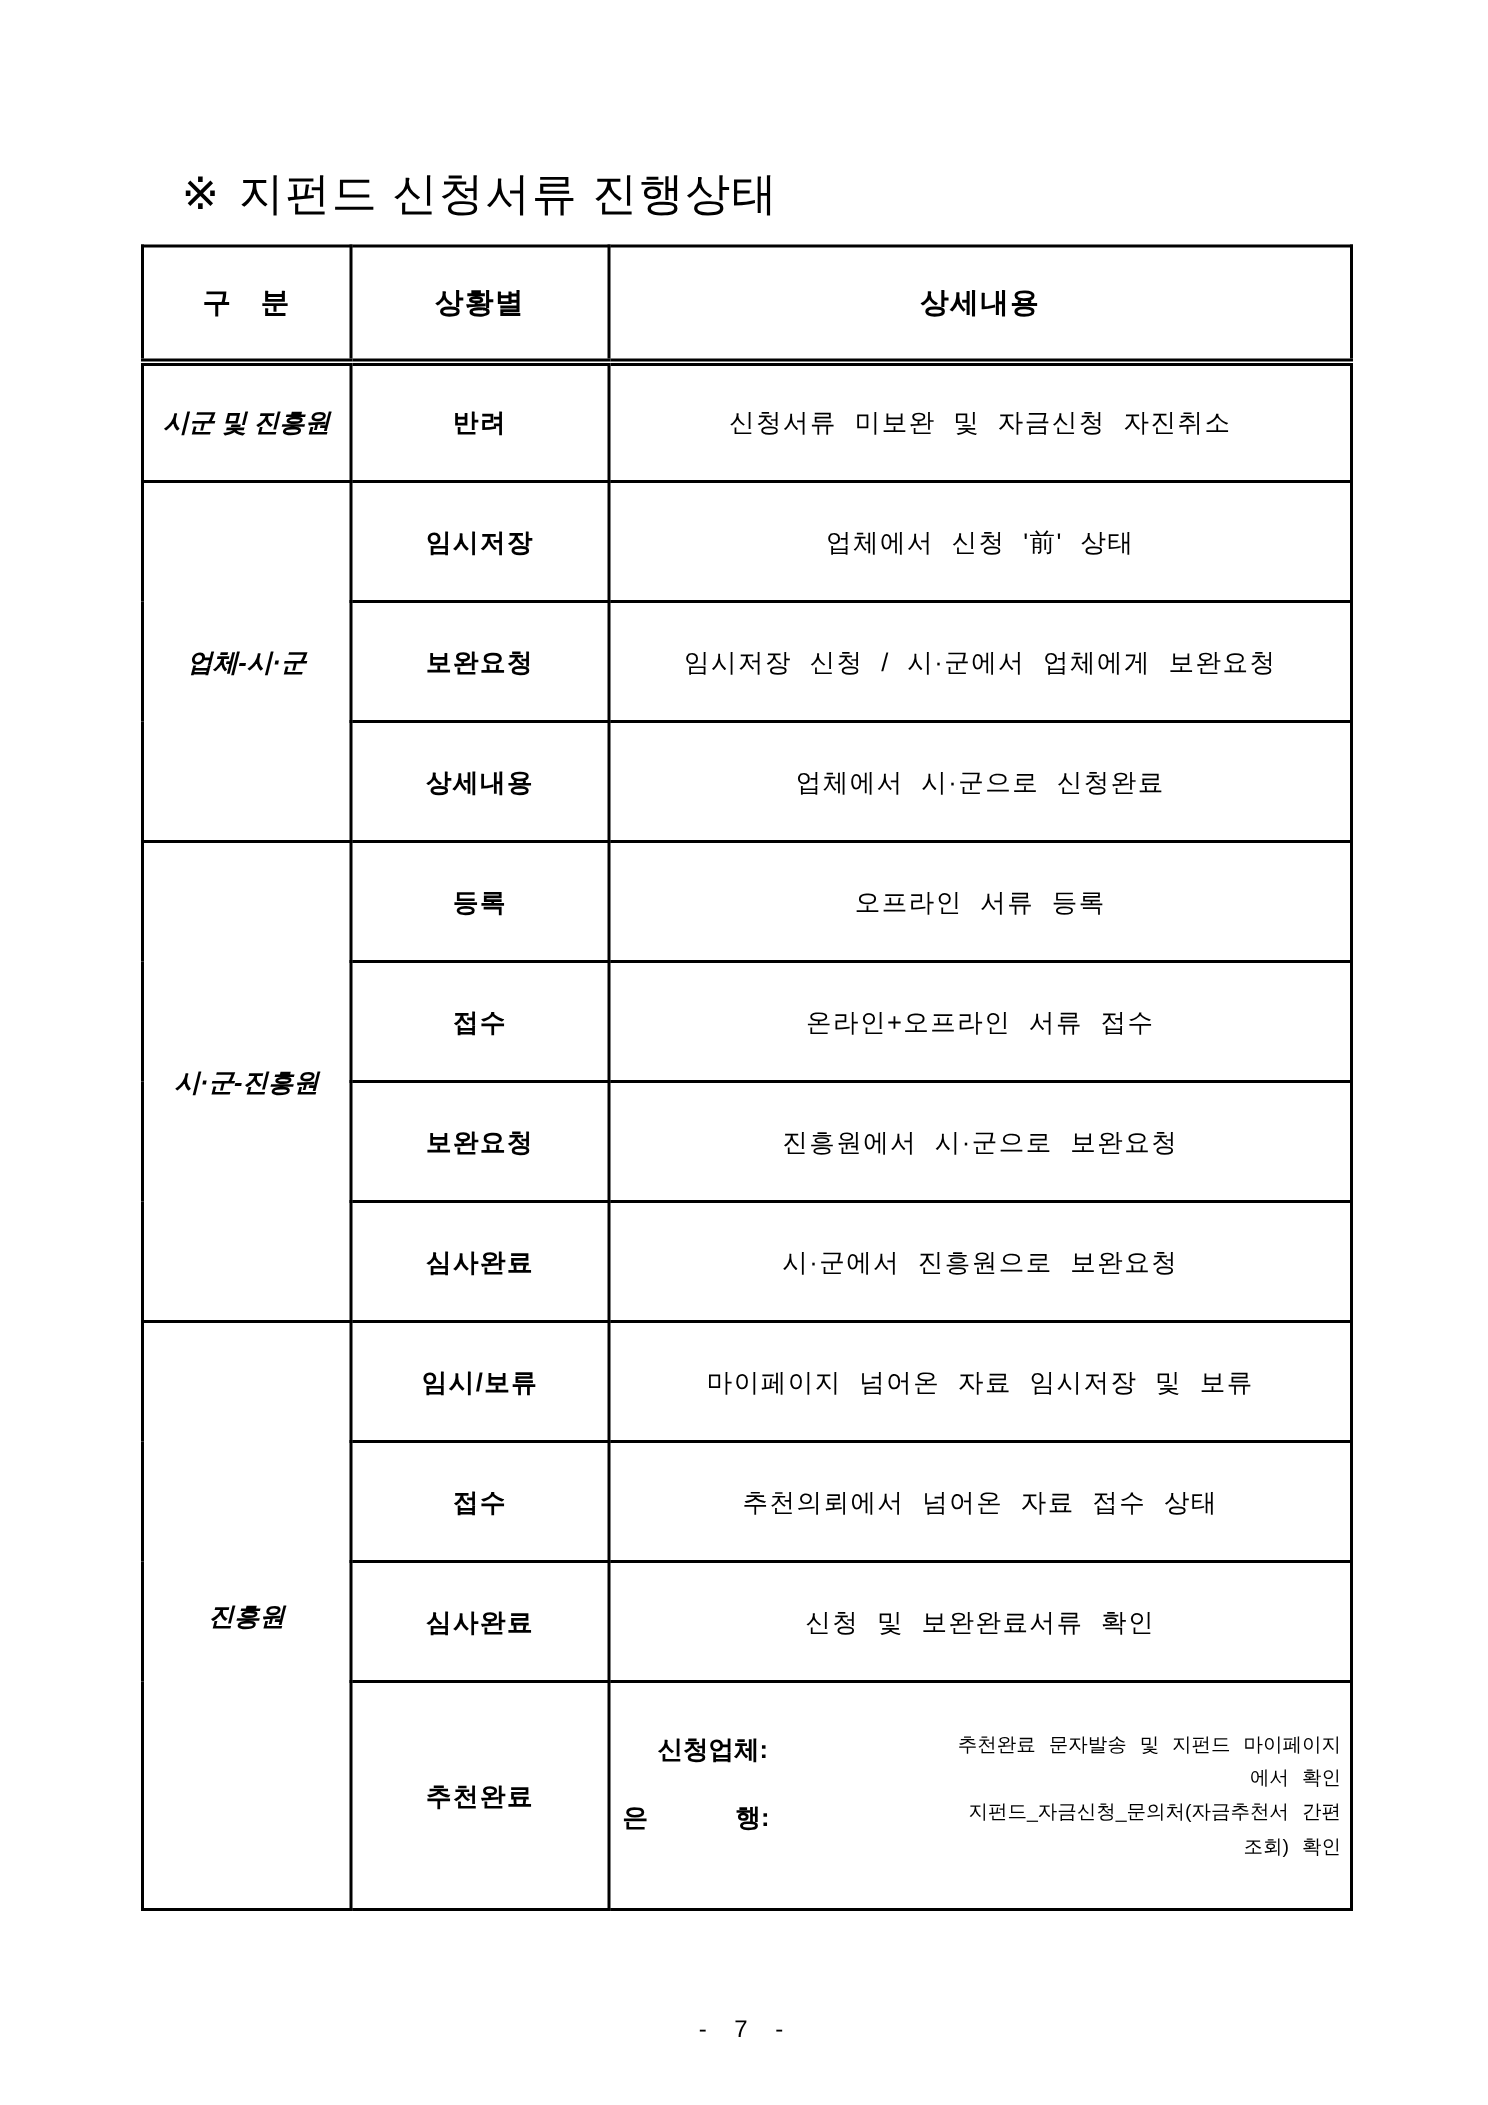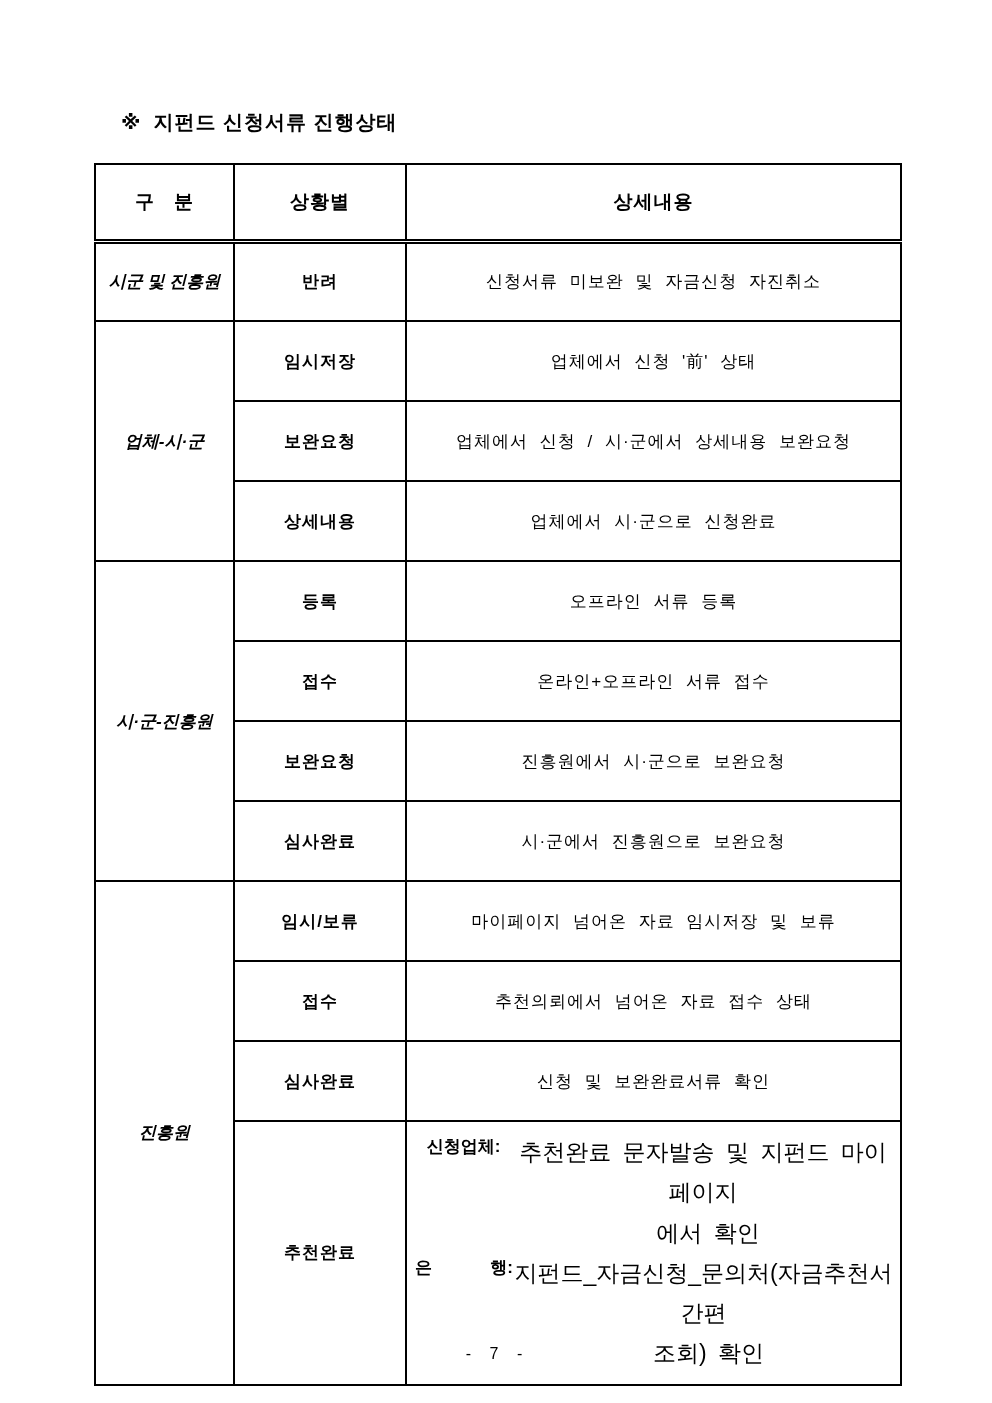--- a/index.html
+++ b/index.html
@@ -8,22 +8,22 @@
     position: relative;
     width: 992px;
     height: 1403px;
     font-family: "Liberation Sans", "DejaVu Sans", sans-serif;
     color: #000000;
   }
   .doc-title {
     position: absolute;
     left: 121px;
     top: 109px;
-    font-size: 20px;
-    font-weight: bold;
+    font-size: 30px;
+    font-weight: normal;
     letter-spacing: 1px;
     white-space: pre;
   }
   .doc-title .marker { margin-right: 12px; }
   table.status-table {
     position: absolute;
     left: 94px;
     top: 163px;
     width: 806px;
     border-collapse: collapse;
@@ -62,37 +62,37 @@
     font-size: 18px;
     letter-spacing: 1px;
     margin-left: 21px;
   }
   td.detail-cell {
     font-weight: normal;
     word-spacing: 6px;
     letter-spacing: 1px;
   }
   td.detail-cell.entries {
-    text-align: center;
+    text-align: right;
     padding: 10px 6px 10px 8px;
     word-spacing: 5px;
     letter-spacing: 0px;
     margin-left: 42px;
   }
   .entry-row { display: flex; align-items: flex-start; line-height: 1.75; }
   .entry-label {
     flex: 0 0 97px;
     font-weight: bold;
     white-space: pre;
     font-size: 17px;
   }
   .entry-text {
     flex: 1 1 auto;
     white-space: pre-wrap;
-    font-size: 23px;
+    font-size: 13px;
   }
   .entry-text .cont { display: block; padding-left: 10px; }
   .page-number {
     position: absolute;
     left: 0;
     top: 1345px;
     width: 992px;
     text-align: center;
     font-size: 16px;
     letter-spacing: 4px;
@@ -123,21 +123,21 @@
         <td class="status-cell">반려</td>
         <td class="detail-cell">신청서류 미보완 및 자금신청 자진취소</td>
       </tr>
       <tr>
         <td class="group-cell" rowspan="3">업체-시·군</td>
         <td class="status-cell">임시저장</td>
         <td class="detail-cell">업체에서 신청 '前' 상태</td>
       </tr>
       <tr>
         <td class="status-cell">보완요청</td>
-        <td class="detail-cell">업체에서 신청 / 시·군에서 상세내용  보완요청</td>
+        <td class="detail-cell">임시저장 신청 / 시·군에서 업체에게  보완요청</td>
       </tr>
       <tr>
         <td class="status-cell">상세내용</td>
         <td class="detail-cell">업체에서 시·군으로 신청완료</td>
       </tr>
       <tr>
         <td class="group-cell" rowspan="4">시·군-진흥원</td>
         <td class="status-cell">등록</td>
         <td class="detail-cell">오프라인 서류 등록</td>
       </tr>

